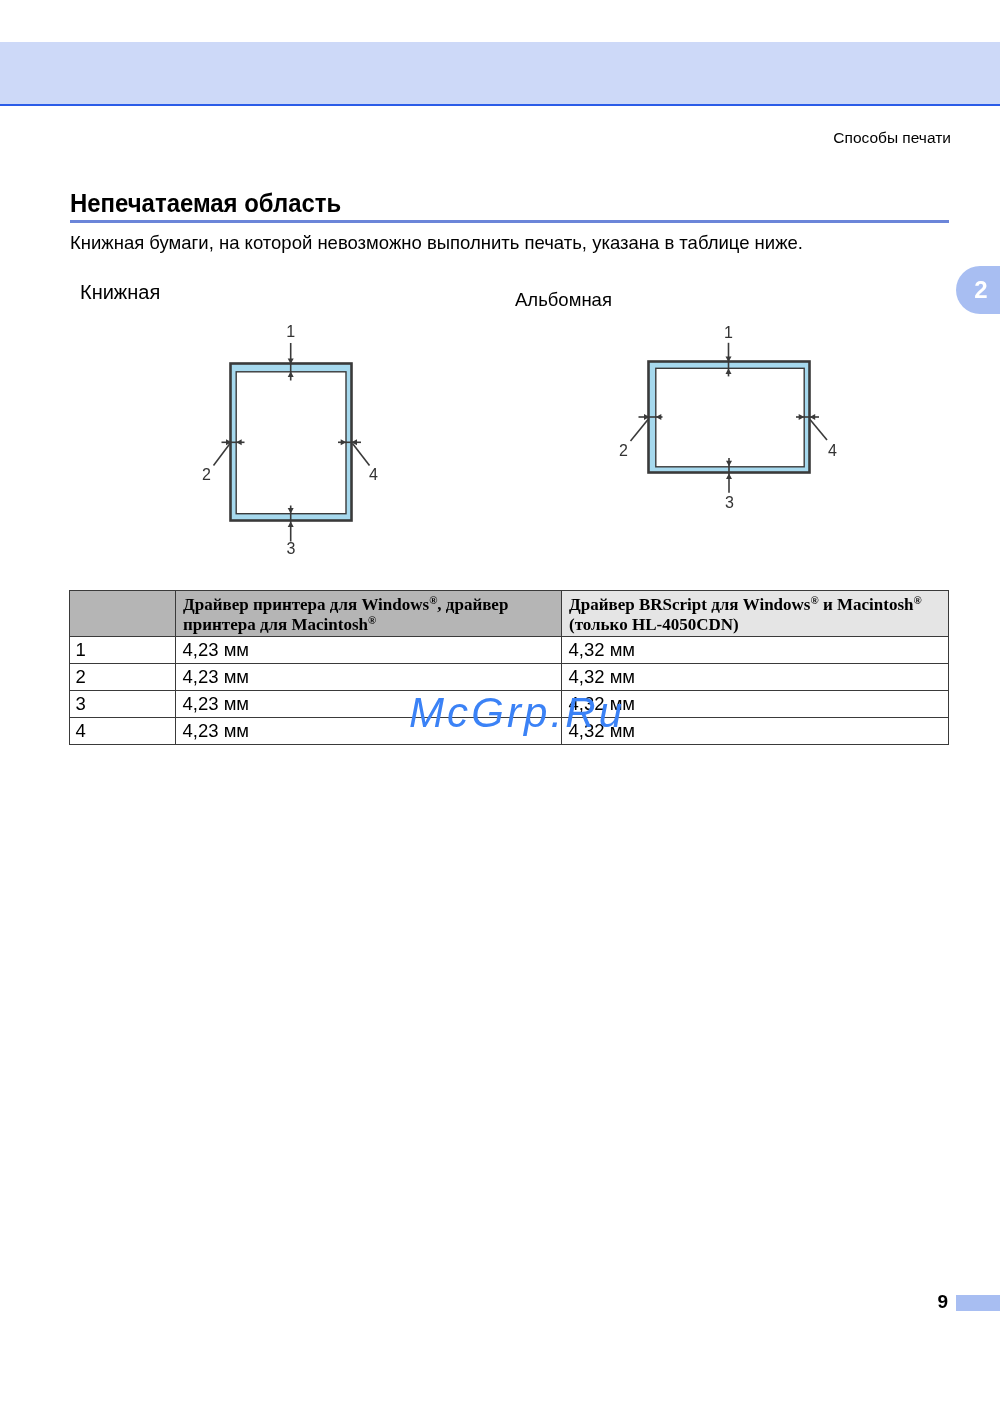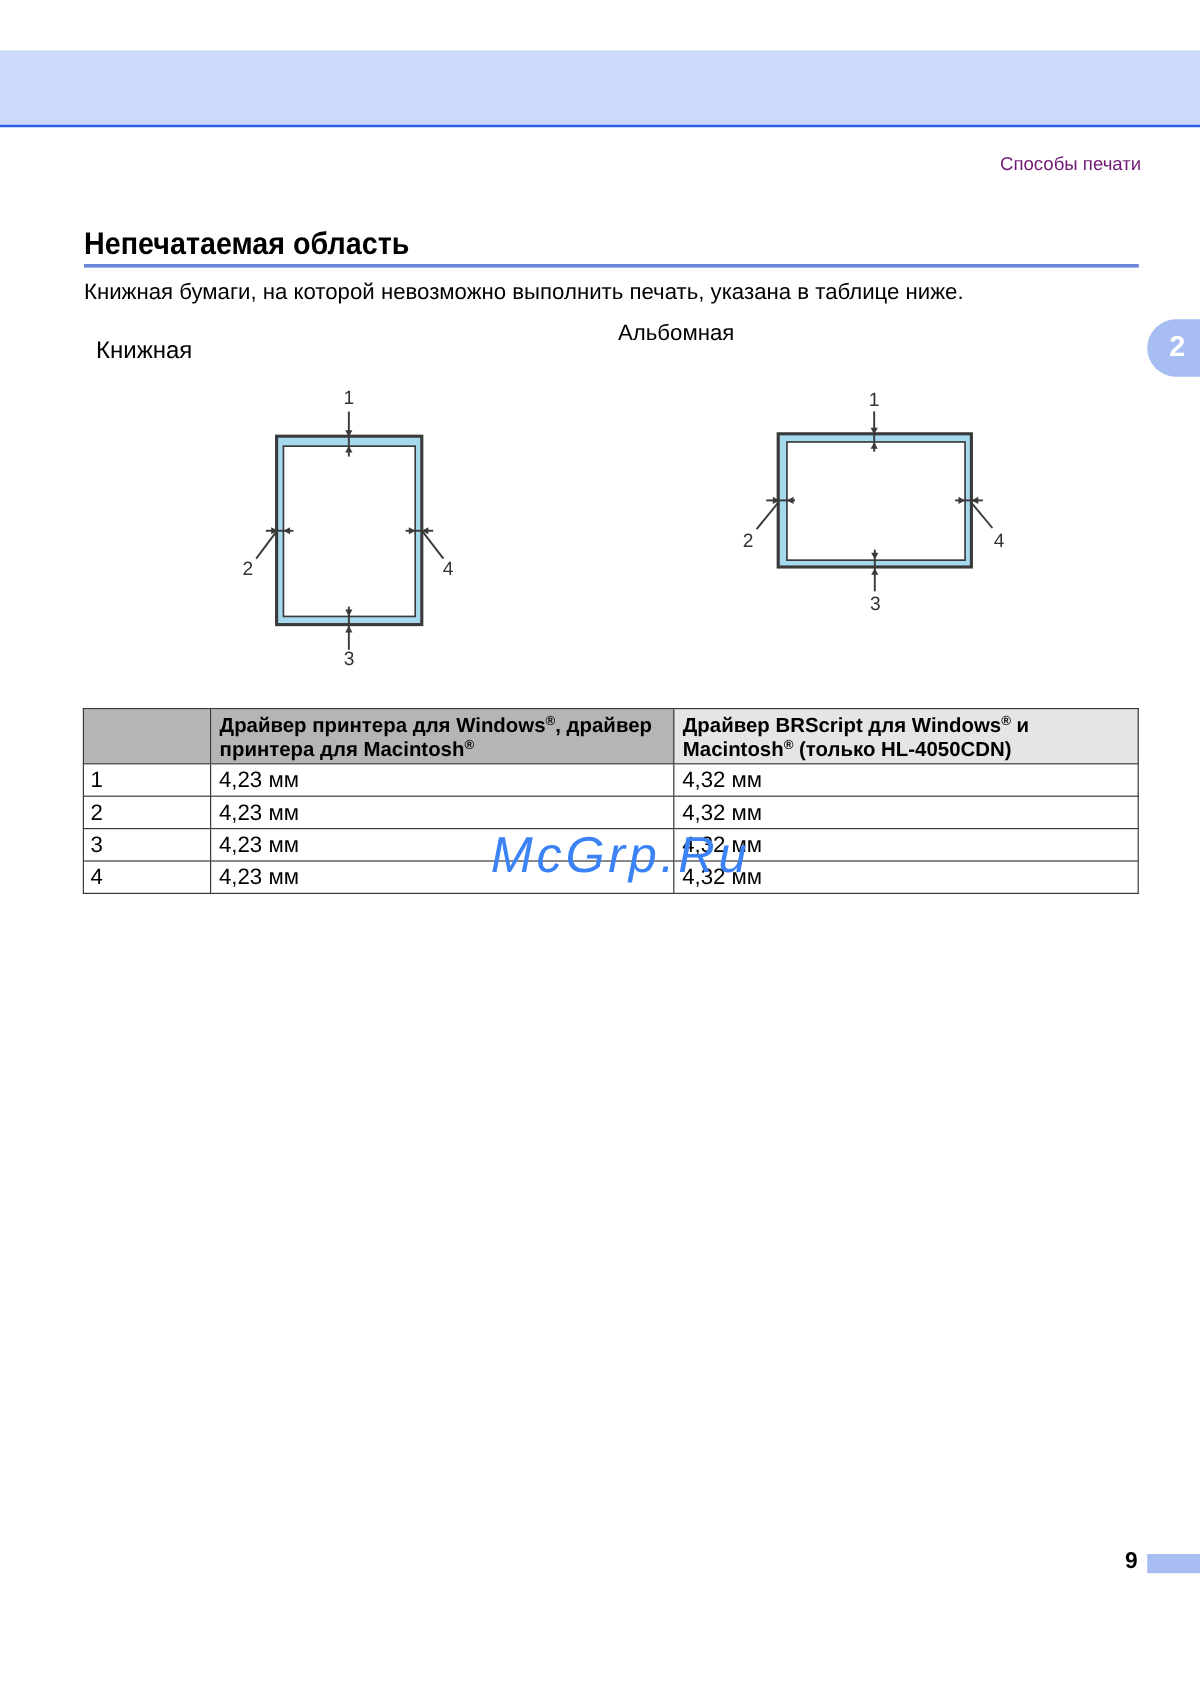--- a/index.html
+++ b/index.html
@@ -6,31 +6,31 @@
   body{width:1000px;height:1415px;position:relative;overflow:hidden;
        font-family:"Liberation Sans",sans-serif;color:#000;}
   .abs{position:absolute;}
   sup{font-size:11px;line-height:0;vertical-align:baseline;position:relative;top:-6.5px;}
 </style>
 </head>
 <body>
 
 <div class="abs" style="left:0;top:42px;width:1000px;height:62px;background:#cdd9f8;border-bottom:2.6px solid #2b5ce8;"></div>
 
-<div class="abs" style="left:0;top:123.5px;width:951px;text-align:right;font-size:15.5px;line-height:1.8;color:#701a75;">Способы печати</div>
+<div class="abs" style="left:0;top:123.5px;width:951px;text-align:right;font-size:15.5px;line-height:1.8;color:#000000;">Способы печати</div>
 
 <div class="abs" style="left:70px;top:187.5px;font-size:26px;font-weight:bold;transform:scaleX(0.92);transform-origin:left;">Непечатаемая область</div>
 
 <div class="abs" style="left:70px;top:220px;width:879px;height:3.4px;background:#6b85d9;"></div>
 
 <div class="abs" style="left:70px;top:232px;font-size:18.5px;">Книжная бумаги, на которой невозможно выполнить печать, указана в таблице ниже.</div>
 
 <div class="abs" style="left:80px;top:281px;font-size:20px;">Книжная</div>
 
-<div class="abs" style="left:515px;top:266px;font-size:18.5px;">Альбомная</div>
+<div class="abs" style="left:515px;top:289px;font-size:18.5px;">Альбомная</div>
 
 <div class="abs" style="left:956px;top:266px;width:44px;height:48px;background:#a8bef2;border-radius:24px 0 0 24px;color:#fff;font-weight:bold;font-size:24px;line-height:48px;text-align:center;text-indent:6px;">2</div>
 
 <svg class="abs" style="left:180px;top:320px;" width="220" height="245" viewBox="0 0 220 245">
 
   <rect x="50.5" y="43.5" width="121" height="157" fill="#a6d9ee" stroke="#3a3a3a" stroke-width="2.6"></rect>
 
   <rect x="56.2" y="51.8" width="109.8" height="141.9" fill="#ffffff" stroke="#3a3a3a" stroke-width="1.4"></rect>
 
   <g stroke="#3a3a3a" stroke-width="1.6" fill="#3a3a3a">
@@ -110,21 +110,21 @@
 </svg>
 
 <table class="abs" style="left:69px;top:590px;border-collapse:collapse;table-layout:fixed;width:879px;font-size:18.5px;" cellspacing="0">
   <colgroup>
       <col style="width:106px">
       <col style="width:386px">
       <col style="width:387px">
     </colgroup>
 
   <tbody>
-      <tr style="height:39px;">
+      <tr style="height:39px;font-family:Liberation Serif, serif;">
     <td style="border:1.4px solid #3a3a3a;background:#b5b5b5;"></td>
     <td style="border:1.4px solid #3a3a3a;background:#b5b5b5;font-weight:bold;font-size:17px;padding:4px 6px 0 7px;vertical-align:top;line-height:20.3px;">Драйвер принтера для Windows<sup>®</sup>, драйвер принтера для Macintosh<sup>®</sup></td>
     <td style="border:1.4px solid #3a3a3a;background:#e5e5e5;font-weight:bold;font-size:17px;padding:4px 6px 0 7px;vertical-align:top;line-height:20.3px;">Драйвер BRScript для Windows<sup>®</sup> и Macintosh<sup>®</sup> (только HL-4050CDN)</td>
   </tr>
 
   <tr style="height:27px;">
     <td style="border:1.4px solid #3a3a3a;padding:1.5px 0 0 5.5px;">1</td>
     <td style="border:1.4px solid #3a3a3a;padding:1.5px 0 0 6.5px;">4,23 мм</td>
     <td style="border:1.4px solid #3a3a3a;padding:1.5px 0 0 6.5px;">4,32 мм</td>
   </tr>

